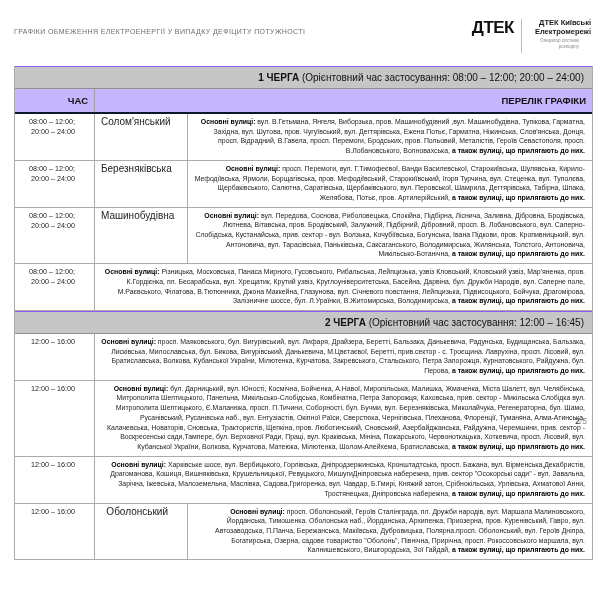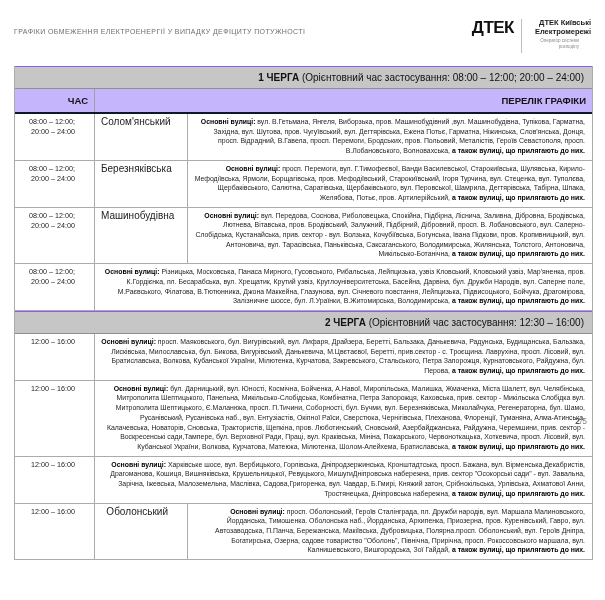--- a/index.html
+++ b/index.html
@@ -109,21 +109,21 @@
       <div class="cell cell-district">Машинобудівна</div>
       <div class="cell cell-streets"><b>Основні вулиці:</b><span> вул. Передова, Соснова, Риболовецька, Спокійна, Підбірна, Ліснича, Заливна, Дібровна, Бродівська, Лютнева, Вітавська, пров. Бродівський, Залужний, Підбірний, Дібровний, просп. В. Лобановського, вул. Саперно-Слобідська, Кустанайська, прив. сектор - вул. Волзька, Кочубіївська, Богунська, Івана Підкови, пров. Кропивницький, вул. Антоновича, вул. Тарасівська, Паньківська, Саксаганського, Володимирська, Жилянська, Толстого, Антоновича, Микільсько-Ботанічна, </span><b>а також вулиці, що прилягають до них.</b></div>
     </div>
 
     <div class="data-row">
       <div class="cell cell-time">08:00 – 12:00; 20:00 – 24:00</div>
       <div class="cell cell-streets"><b>Основні вулиці:</b><span> Різницька, Московська, Панаса Мирного, Гусовського, Рибальська, Лейпцизька, узвіз Кловський, Кловський узвіз, Мар'яненка, пров. К.Гордієнка, пл. Бесарабська, вул. Хрещатик, Крутий узвіз, Круглоуніверситетська, Басейна, Дарвіна, бул. Дружби Народів, вул. Саперне поле, М.Раєвського, Філатова, В.Тютюнника, Джона Маккейна, Глазунова, вул. Січневого повстання, Лейпцизька, Підвисоцького, Бойчука, Драгомірова, Залізничне шоссе, бул. Л.Ураїнки, В.Житомирська, Володимирська, </span><b>а також вулиці, що прилягають до них.</b></div>
     </div>
 
     <div class="band">
-      <span class="queue">2 ЧЕРГА</span><span class="note"> (Орієнтовний час застосування:  12:30 – 16:00)</span>
+      <span class="queue">2 ЧЕРГА</span><span class="note"> (Орієнтовний час застосування:  12:00 – 16:45)</span>
     </div>
 
     <div class="data-row">
       <div class="cell cell-time">12:00 – 16:00</div>
       <div class="cell cell-streets"><b>Основні вулиці:</b><span> просп. Маяковського, бул. Вигурівський, вул. Лифаря, Драйзера, Беретті, Бальзака, Данькевича, Радунська, Будищанська, Бальзака, Лисківська,  Милославська, бул. Бикова, Вигурівський, Данькевича, М.Цвєтаєвої, Беретті, прив.сектор - с. Троєщина. Лаврухіна, просп. Лісовий, вул. Братиславська, Волкова, Кубанської України, Мілютенка, Курчатова, Закревського, Стальського, Петра Запорожця, Курнатовського, Райдужна, бул. Перова, </span><b>а також вулиці, що прилягають до них.</b></div>
     </div>
 
     <div class="data-row">
       <div class="cell cell-time">12:00 – 16:00</div>
       <div class="cell cell-streets"><b>Основні вулиці:</b><span> бул. Дарницький, вул. Юності, Космічна, Бойченка, А.Навої, Миропільська, Малишка, Жмаченка, Міста Шалетт, вул. Челябінська, Митрополита Шептицького, Панельна, Микільсько-Слобідська, Комбінатна, Петра Запорожця, Каховська, прив. сектор - Микільська Слобідка вул. Митрополита Шептицького, Є.Маланюка, просп. П.Тичини, Соборності, бул. Бучми, вул. Березняківська, Миколайчука, Регенераторна, бул. Шамо, Русанівський, Русанівська наб., вул. Ентузіастів, Окіпної Раїси, Сверстюка, Чернігівська, Плеханова, Флоренції, Туманяна, Алма-Атинська, Калачевська, Новаторів, Сновська, Трактористів, Щепкіна, пров. Люботинський, Сновський, Азербайджанська, Райдужна, Черемшини, прив. сектор - Воскресенські сади,Тампере, бул. Верховної Ради, Праці, вул. Краківська, Мініна, Пожарського, Червоноткацька, Хоткевича, просп. Лісовий, вул. Кубанської України, Волкова, Курчатова, Матеюка, Мілютенка, Шолом-Алейхема, Братиславська,  </span><b>а також вулиці, що прилягають до них.</b></div>

